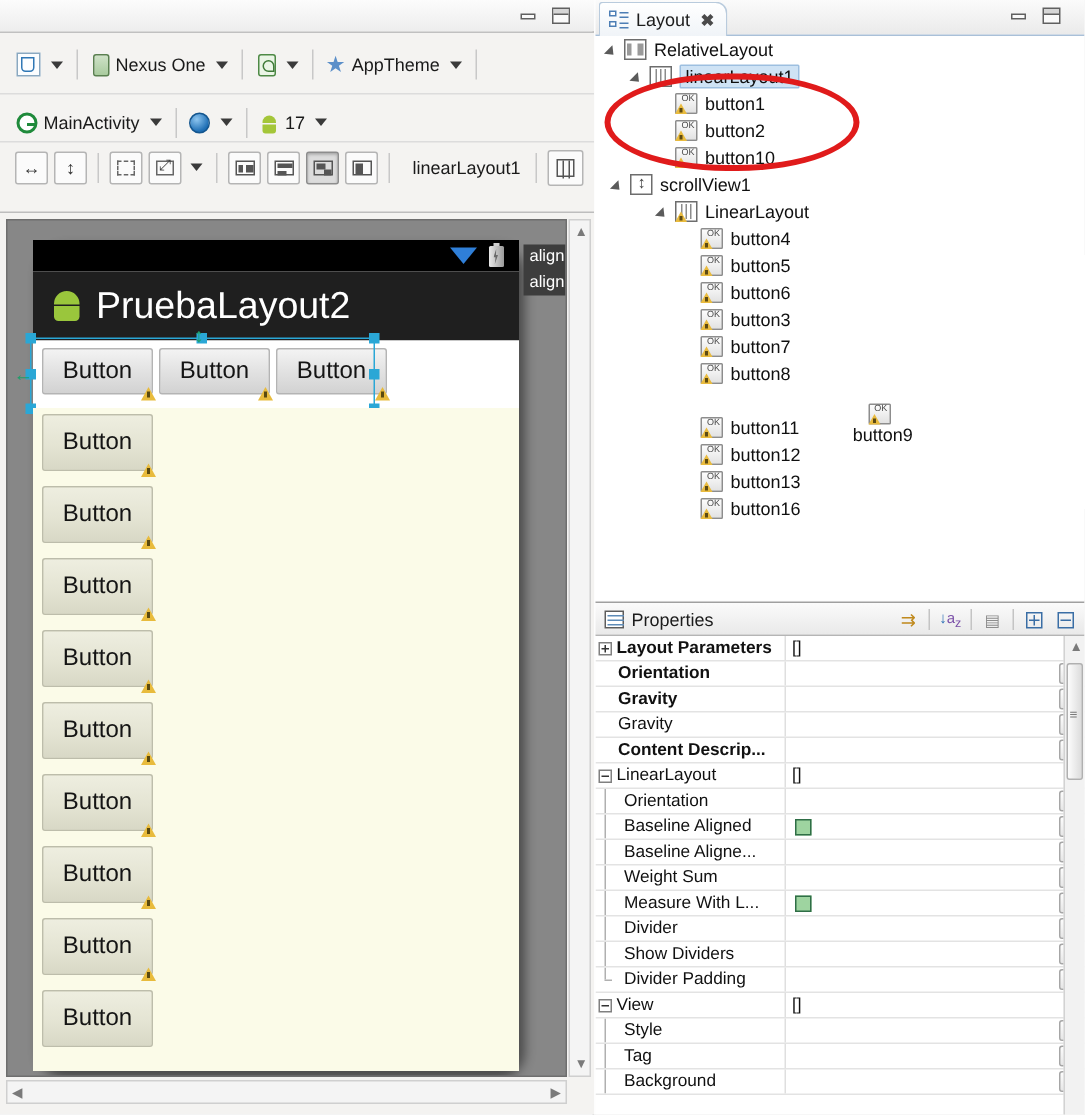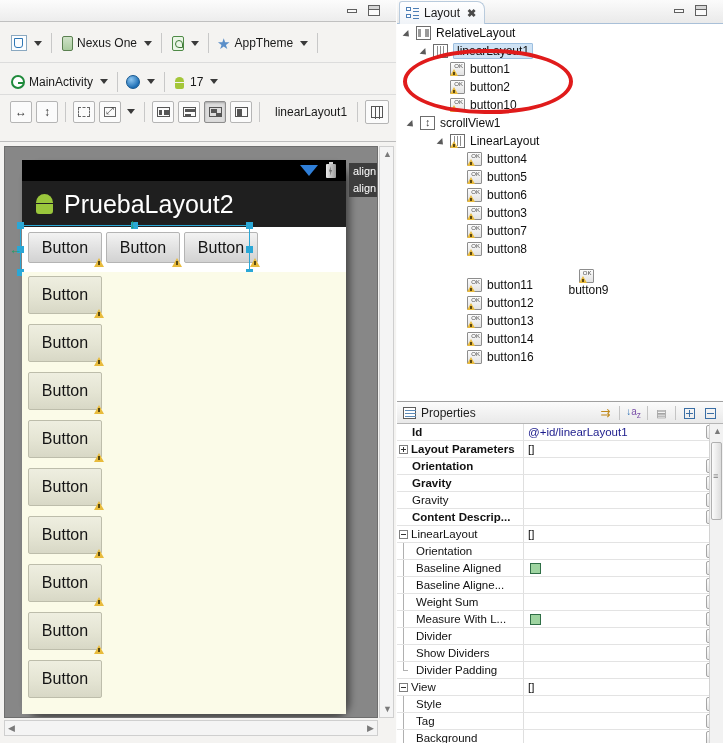--- a/index.html
+++ b/index.html
@@ -686,27 +686,20 @@
           <span class="node-ic ic-btn">
             <span class="badge-warn"></span>
           </span>
           <span>button13</span>
         </div>
         <div class="tr" style="padding-left: 57px;">
           <span class="expander" style="visibility: hidden;"></span>
           <span class="node-ic ic-btn">
             <span class="badge-warn"></span>
           </span>
-          <span>button14</span>
-        </div>
-        <div class="tr" style="padding-left: 57px;">
-          <span class="expander" style="visibility: hidden;"></span>
-          <span class="node-ic ic-btn">
-            <span class="badge-warn"></span>
-          </span>
           <span>button16</span>
         </div>
       </div>
   </div>
   <div id="red-oval"></div>
 
   <div id="props-panel">
     <div id="props-tabbar">
       <div id="props-tab">
         <span class="ic-props">
@@ -739,30 +732,20 @@
             <span style="width:11px;height:11px;border:1px solid #3a6ea5;display:block;position:relative">
               <i style="position:absolute;left:1px;top:4px;width:7px;height:1px;background:#3a6ea5"></i>
             </span>
           </div>
       </div>
     </div>
 
     <div id="props-table">
         <div class="prow">
           <div class="pname bold">
-            <span class="indent8" style="width: 15px;"></span>
-            <span>Id</span>
-          </div>
-          <div class="pval idval">
-            <span>@+id/linearLayout1</span>
-            <span class="pbtn">…</span>
-          </div>
-        </div>
-        <div class="prow">
-          <div class="pname bold">
             <span class="texp plus"></span>
             <span>Layout Parameters</span>
           </div>
           <div class="pval">
             <span>[]</span>
           </div>
         </div>
         <div class="prow">
           <div class="pname bold">
             <span class="indent8" style="width: 15px;"></span>

